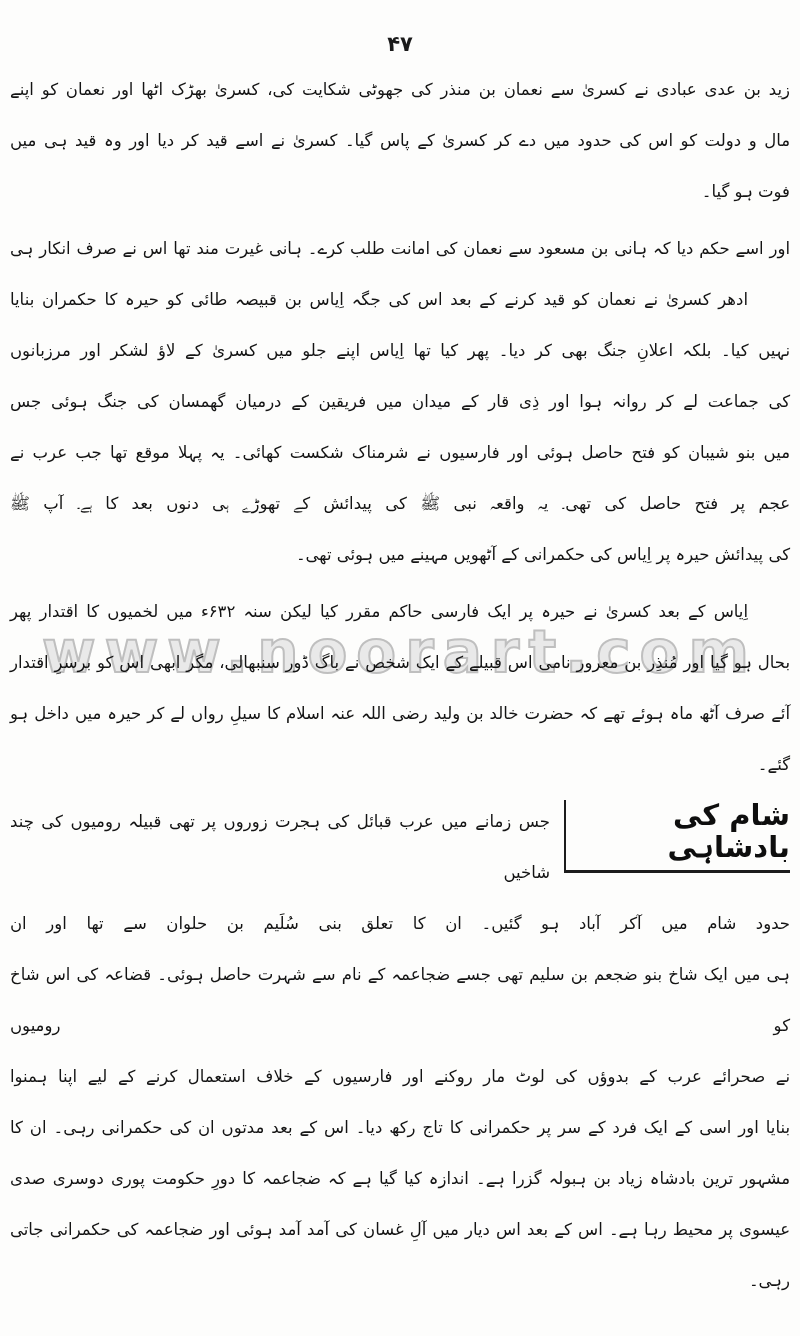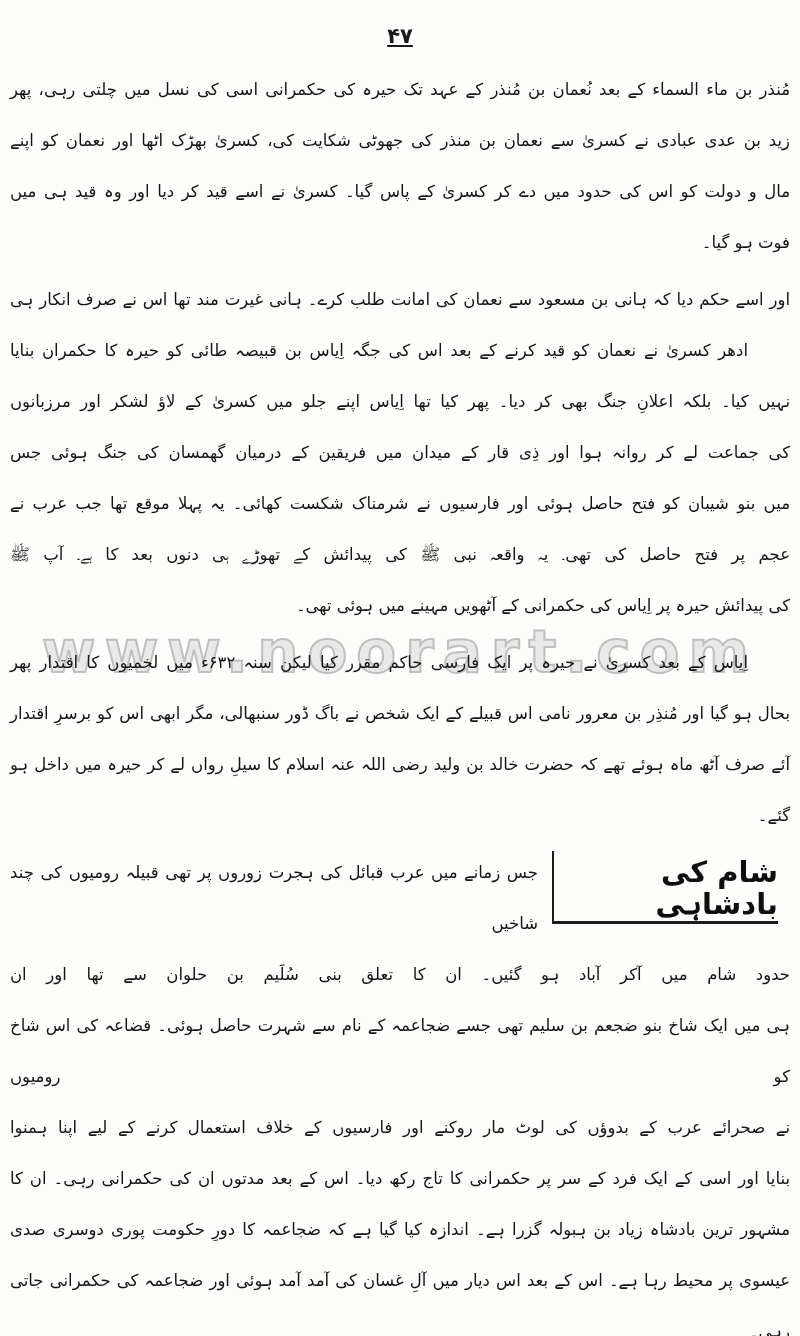--- a/index.html
+++ b/index.html
@@ -5,22 +5,22 @@
   html,body{margin:0;padding:0;}
   .page{
     position:relative;
     width:800px;height:1336px;
     background:#fdfdfc;
     overflow:hidden;
     font-family:"DejaVu Sans", sans-serif;
     color:#131313;
   }
   .page-number{
-    position:absolute;top:24px;left:0;width:100%;
-    text-align:center;font-size:21px;font-weight:600;color:#1a1a1a;text-decoration:underline;
+    position:absolute;top:32px;left:0;width:100%;
+    text-align:center;font-size:21px;font-weight:600;color:#1a1a1a;
   }
   .watermark{
     position:absolute;top:618px;left:0;width:100%;
     text-align:center;white-space:nowrap;
     font-size:58px;font-weight:bold;letter-spacing:9px;
     color:#e9e9e9;
     -webkit-text-stroke:2px #bfbfbf;
     z-index:0;
   }
   .content{
@@ -33,41 +33,40 @@
     text-align:justify;
     text-align-last:justify;
   }
   .ln-end{
   }
   .indent{text-indent:42px;}
   .p4::after{content:"";display:block;clear:both;}
   .heading-box{
     float:right;
     width:224px;height:70px;
-    margin:4px 12px 24px 14px;
+    margin:4px 0 24px 14px;
     border-left:2px solid #1c1c1c;
     border-bottom:3px solid #1c1c1c;
-    display:flex;align-items:flex-end;justify-content:center;
+    display:flex;align-items:flex-start;justify-content:center;
     font-size:29px;font-weight:bold;line-height:1.1;
     color:#0e0e0e;
   }
 </style>
 </head>
 <body>
 
 <div class="page">
 
   <div class="page-number">۴۷</div>
 
   <div class="watermark">www.noorart.com</div>
 
   <div class="content" dir="rtl">
 
     <div class="para">
-      <div class="ln">مُنذر بن ماء السماء کے بعد نُعمان بن مُنذر کے عہد تک حیرہ کی حکمرانی اسی کی نسل میں چلتی رہی، پھر</div>
       <div class="ln">زید بن عدی عبادی نے کسریٰ سے نعمان بن منذر کی جھوٹی شکایت کی، کسریٰ بھڑک اٹھا اور نعمان کو اپنے</div>
       <div class="ln">مال و دولت کو اس کی حدود میں دے کر کسریٰ کے پاس گیا۔ کسریٰ نے اسے قید کر دیا اور وہ قید ہی میں</div>
       <div class="ln-end">فوت ہو گیا۔</div>
     </div>
 
     <div class="para">
       <div class="ln">اور اسے حکم دیا کہ ہانی بن مسعود سے نعمان کی امانت طلب کرے۔ ہانی غیرت مند تھا اس نے صرف انکار ہی</div>
       <div class="ln indent">ادھر کسریٰ نے نعمان کو قید کرنے کے بعد اس کی جگہ اِیاس بن قبیصہ طائی کو حیرہ کا حکمران بنایا</div>
       <div class="ln">نہیں کیا۔ بلکہ اعلانِ جنگ بھی کر دیا۔ پھر کیا تھا اِیاس اپنے جلو میں کسریٰ کے لاؤ لشکر اور مرزبانوں</div>
       <div class="ln">کی جماعت لے کر روانہ ہوا اور ذِی قار کے میدان میں فریقین کے درمیان گھمسان کی جنگ ہوئی جس</div>

